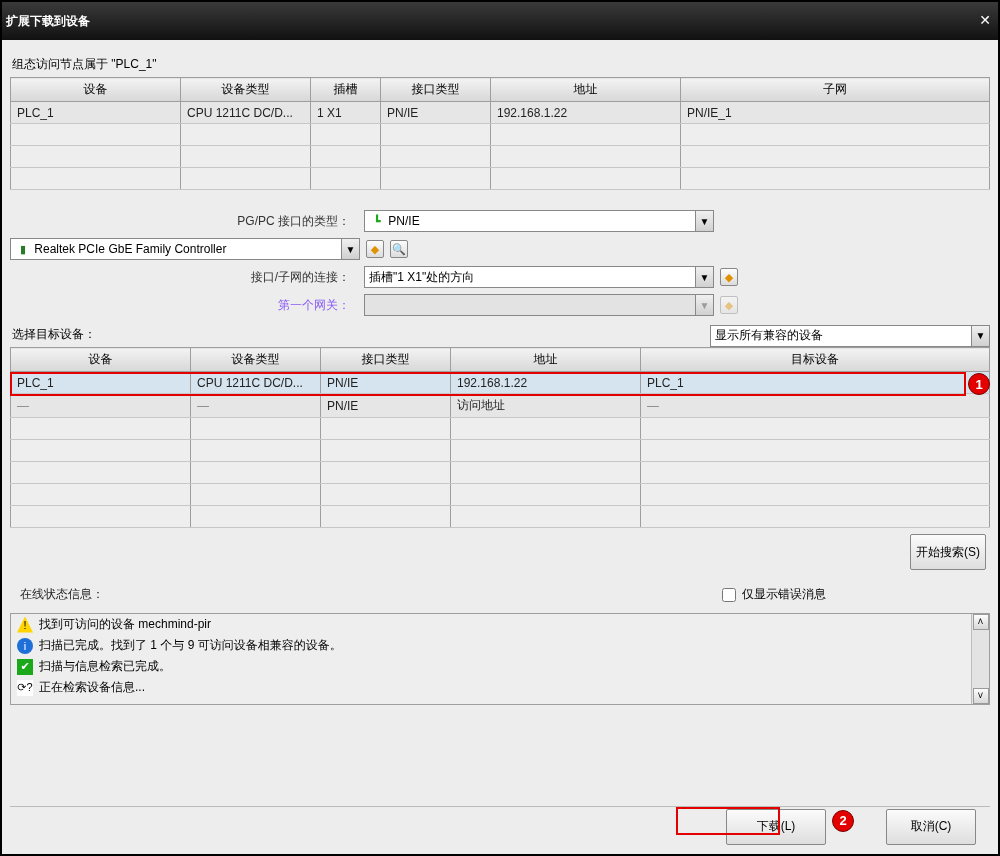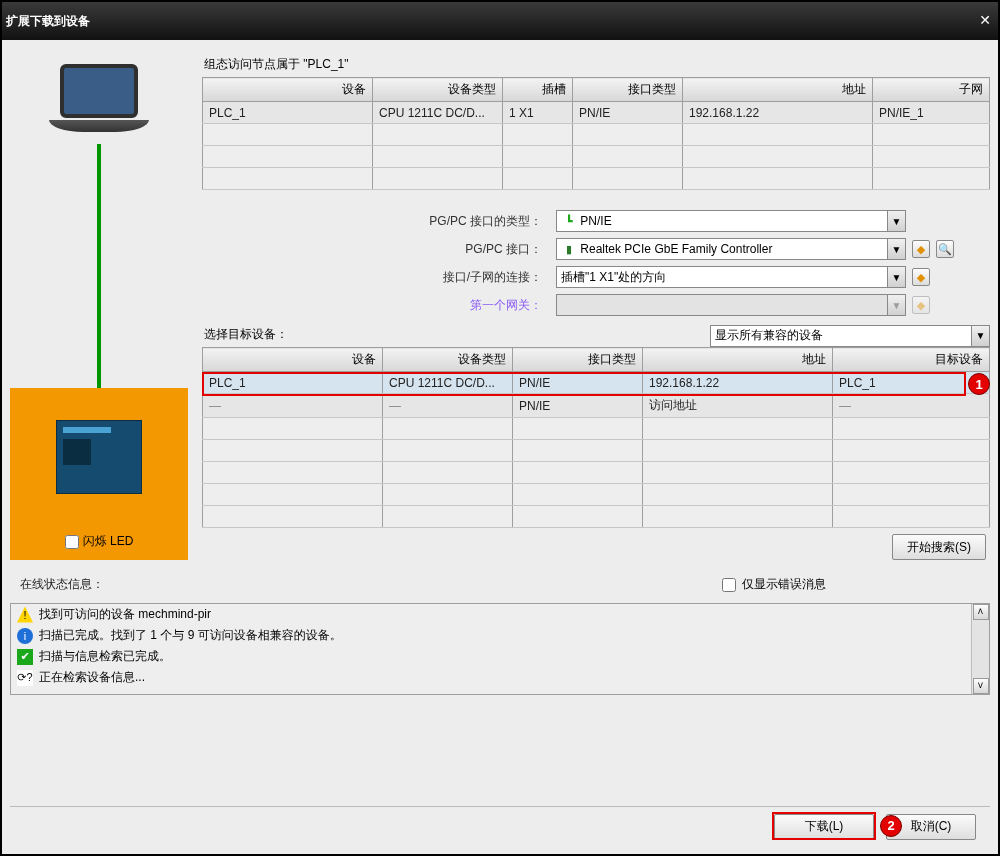--- a/index.html
+++ b/index.html
@@ -22,21 +22,21 @@
 .plcbox { width:178px; height:172px; background:#f39800; display:flex; flex-direction:column; align-items:center; justify-content:space-between; padding-bottom:10px;}
 .plcimg { width:86px; height:74px; background:#154b6e; margin-top:32px; border:1px solid #0a2d42; position:relative;}
 .plcimg::before{content:""; position:absolute; left:6px; top:6px; width:48px; height:6px; background:#4aa3d4;}
 .plcimg::after{content:""; position:absolute; left:6px; top:18px; width:28px; height:26px; background:#0a2d42;}
 .flash { display:flex; align-items:center; gap:4px; color:#000; }
 .flash input{ width:14px; height:14px; }
 
 .accesslabel { padding:2px 0 4px 2px; color:#000; }
 
 table.grid { width:100%; border-collapse:collapse; background:#e6e6e6; border:1px solid #9e9e9e; }
-table.grid th { background:linear-gradient(#f3f3f3,#d7d7d7); border:1px solid #9e9e9e; padding:3px 6px; text-align:right; font-weight:normal; color:#000;}
+table.grid th { background:linear-gradient(#f3f3f3,#d7d7d7); border:1px solid #9e9e9e; padding:3px 6px; text-align:center; font-weight:normal; color:#000;}
 table.grid td { border:1px solid #c7c7c7; border-left-color:#9e9e9e; border-right-color:#9e9e9e; padding:3px 6px; height:22px; color:#222;}
 table.grid td.dim { color:#888; }
 table.grid tr.sel td { background:#d6e4ef; }
 table.grid tr.emp td { background:#eeeeee; }
 
 .settings { margin:20px 0 0 0; display:flex; flex-direction:column; gap:6px; padding-right:4px;}
 .settings .srow { display:flex; align-items:center; gap:14px; }
 .settings .lab { width:340px; text-align:right; color:#333; }
 .settings .lab.dis{ color:#8b5cf6; }
 .selwrap { flex:1; display:flex; align-items:center; gap:6px; }
@@ -51,21 +51,21 @@
 
 .row2 .hdr { display:flex; align-items:center; margin-top:8px; }
 .row2 .hdr .lab2{ padding:2px 0 4px 2px;}
 .row2 .hdr .spacer{ flex:1; }
 .row2 .hdr .filt { width:280px; }
 
 .marker { position:absolute; width:22px; height:22px; background:#e20000; border-radius:50%; color:#fff; font-weight:bold; display:flex; align-items:center; justify-content:center; border:1px solid #7a0000; z-index:5; font-size:13px;}
 .redbox { position:absolute; border:2px solid #e20000; z-index:4; pointer-events:none;}
 
 .searchrow { display:flex; justify-content:flex-end; padding:6px 4px 0 0; }
-button.btn { height:26px; padding:0 14px; background:linear-gradient(#fbfbfb,#dedede); border:1px solid #888; border-radius:2px; cursor:pointer; font-size:12px;}
+button.btn { height:36px; padding:0 5px; background:linear-gradient(#fbfbfb,#dedede); border:1px solid #888; border-radius:2px; cursor:pointer; font-size:12px;margin-left:48px;}
 
 .statuslabel{ padding:10px 0 4px 6px; color:#222;}
 .erronly{ display:flex; align-items:center; gap:6px; }
 .erronly input{width:14px;height:14px;}
 .statusbar{ display:flex; align-items:flex-start; gap:30px; padding:0 4px;}
 .statusbar .left{flex:1;}
 
 .loglist{ border:1px solid #9e9e9e; background:#eeeeee; height:92px; display:flex; }
 .loglist .items{ flex:1; overflow:hidden; }
 .loglist .items .li{ display:flex; align-items:center; gap:6px; padding:2px 6px; }
@@ -87,34 +87,20 @@
 
 <div class="dialog">
   <div class="titlebar">
     <span class="title">扩展下载到设备</span>
     <span class="close">✕</span>
   </div>
 
   <div class="content">
 
     <div class="row1">
-      <div class="leftcol">
-        <div class="laptop">
-          <div class="screen"></div>
-            <div class="base"></div>
-        </div>
-        <div class="vline"></div>
-        <div class="plcbox">
-          <div class="plcimg"></div>
-          <label class="flash">
-            <input type="checkbox" style="">
-            <span>闪烁 LED</span>
-          </label>
-        </div>
-      </div>
 
       <div class="rightcol">
         <div class="accesslabel">组态访问节点属于 "PLC_1"</div>
 
         <table class="grid">
           <thead>
               <tr>
             <th style="width:170px">设备</th>
             <th style="width:130px">设备类型</th>
             <th style="width:70px">插槽</th>
@@ -165,21 +151,20 @@
             <div class="selwrap">
               <div class="fakeselect" style="width:350px">
                 <span class="ic ic-net">┗</span>&nbsp;
                 <span>PN/IE</span>
                 <span class="arrow">▼</span>
               </div>
               <div style="width:46px"></div>
             </div>
           </div>
           <div class="srow">
-            <div class="lab">PG/PC 接口：</div>
             <div class="selwrap">
               <div class="fakeselect" style="width:350px">
                 <span class="ic ic-card">▮</span>&nbsp;
                 <span>Realtek PCIe GbE Family Controller</span>
                 <span class="arrow">▼</span>
               </div>
               <span class="iconsmall iconshield">◆</span>
               <span class="iconsmall iconsearch">🔍</span>
             </div>
           </div>

